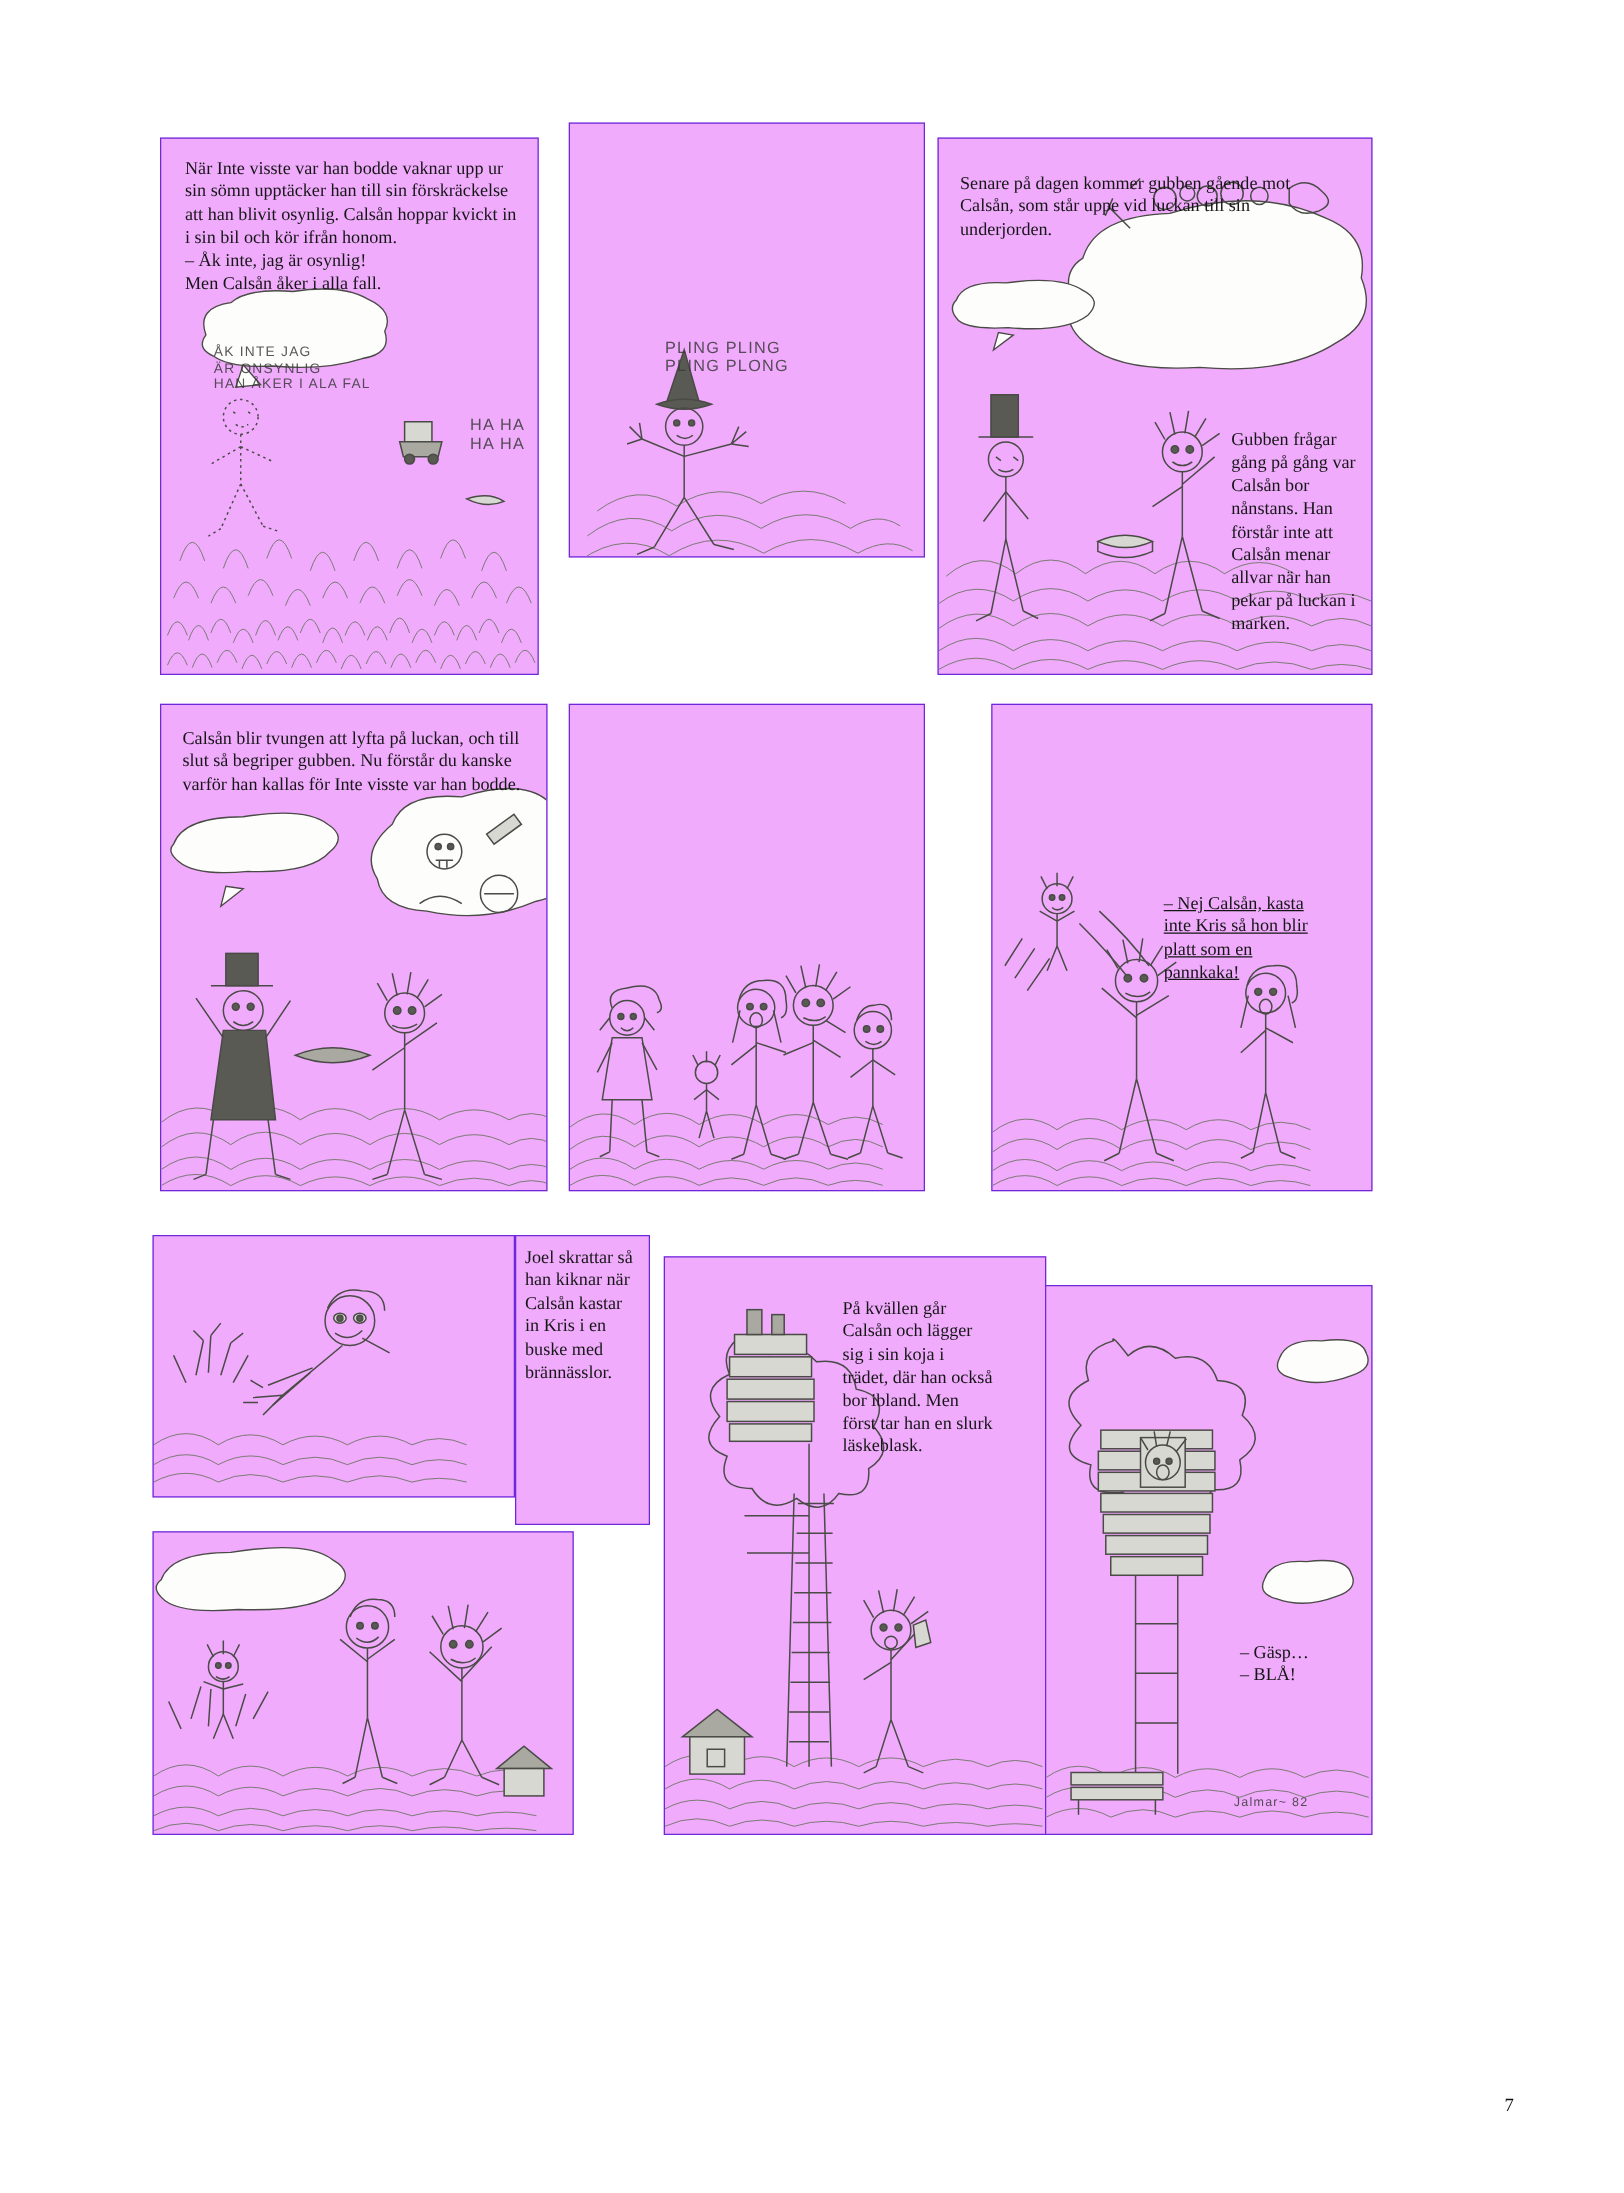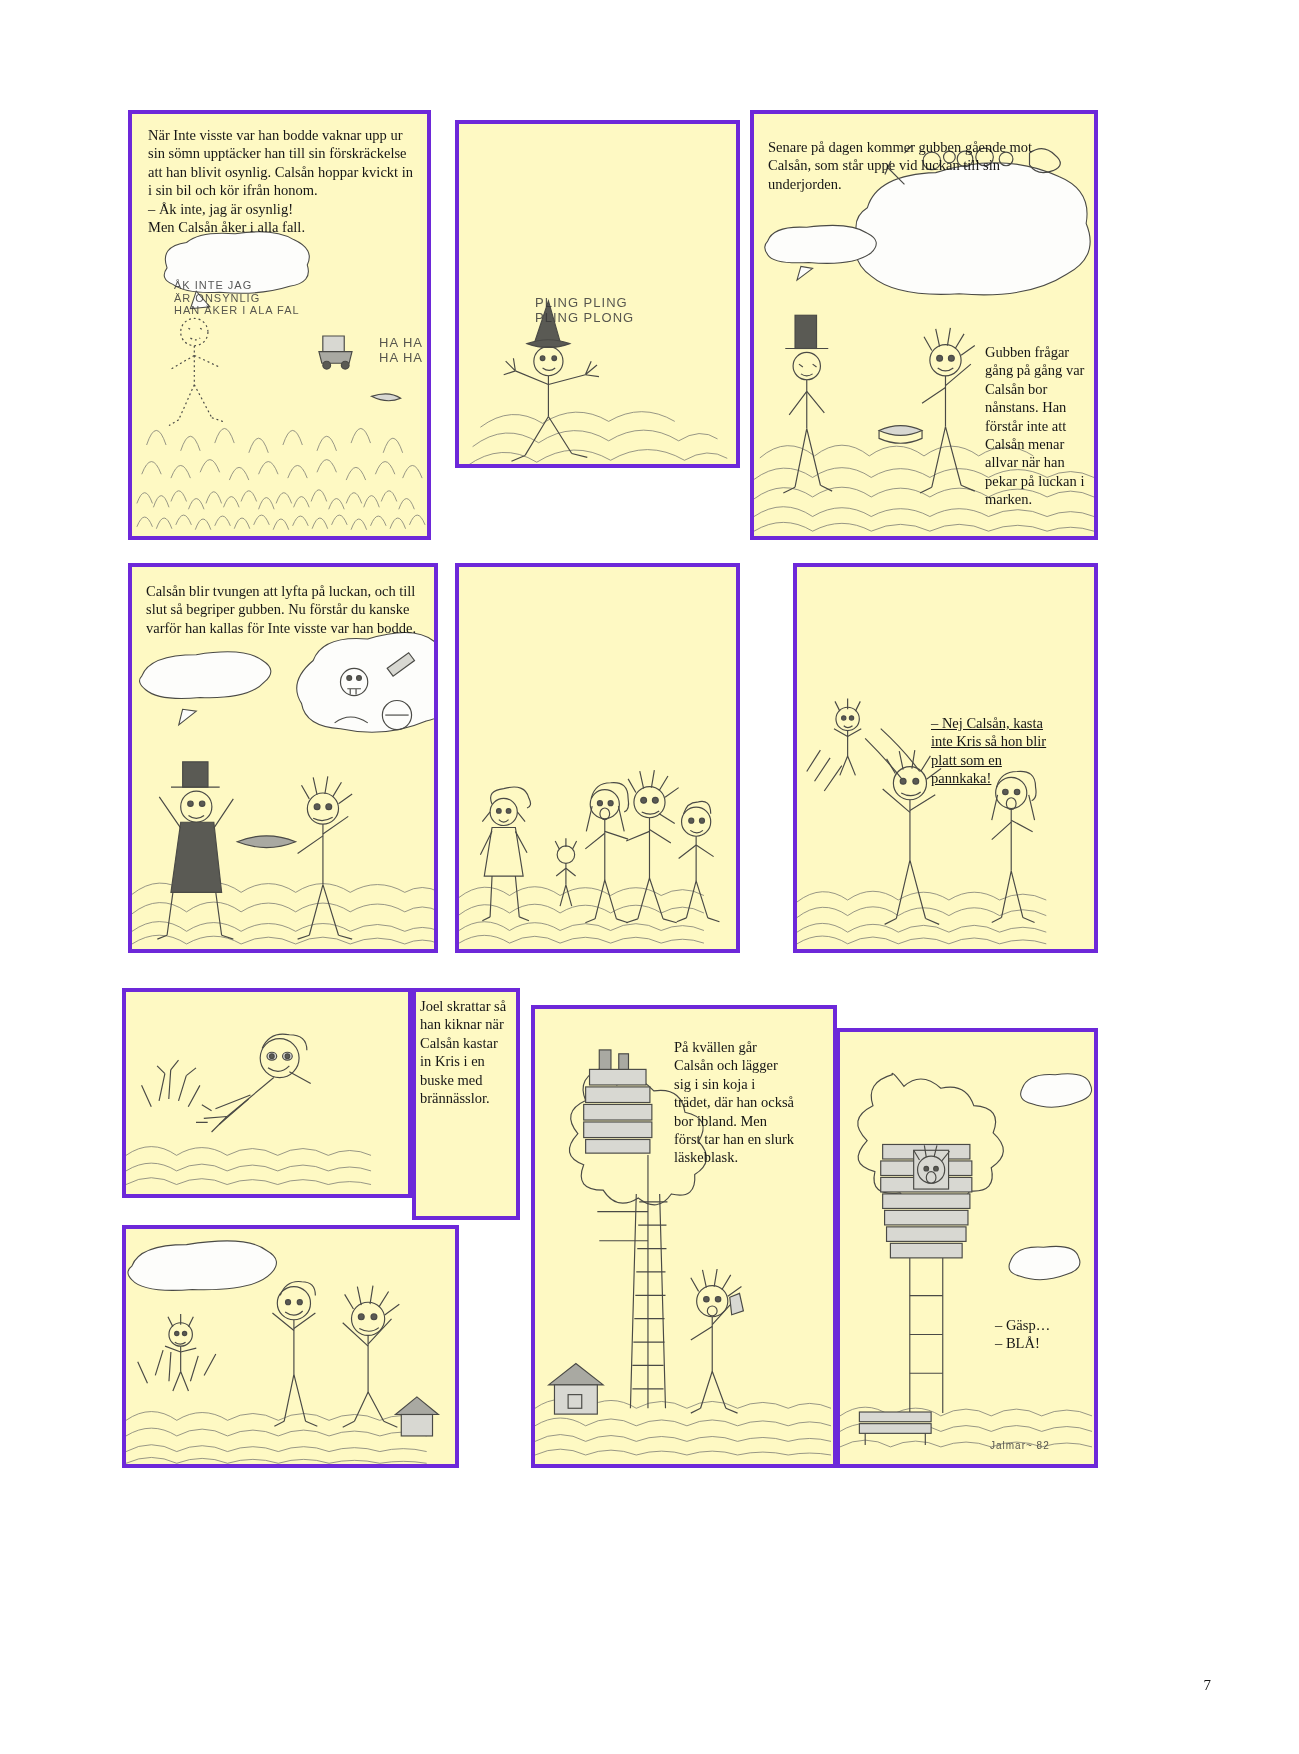--- a/index.html
+++ b/index.html
@@ -14,22 +14,22 @@
     font-family: "Liberation Serif", serif;
     color: #1a1a1a;
     overflow: hidden;
   }
   .page {
     position: absolute;
     inset: 0;
   }
   .panel {
     position: absolute;
-    border: 4px solid #6d28d9;
-    background: #fef9c3;
+    border: 1px solid #6d28d9;
+    background: #f0abfc;
     box-sizing: border-box;
     overflow: hidden;
   }
   .panel-art {
     position: absolute;
     inset: 0;
     pointer-events: none;
   }
   .caption {
     position: absolute;
@@ -114,21 +114,21 @@
     <div class="hand sm" style="left:42px; top:165px; width:160px;">ÅK INTE JAG
 ÄR ONSYNLIG
 HAN ÅKER I ALA FAL</div>
     <div class="hand md" style="left:247px; top:222px; width:64px;">HA HA
 HA HA</div>
   </div>
   <div class="caption" style="left:148px; top:126px; width:272px;">När Inte visste var han bodde vaknar upp ur sin sömn upptäcker han till sin förskräckelse att han blivit osynlig. Calsån hoppar kvickt in i sin bil och kör ifrån honom.
 – Åk inte, jag är osynlig!
 Men Calsån åker i alla fall.</div>
 
-  <div class="panel" style="left:455px; top:120px; width:285px; height:348px;">
+  <div class="panel" style="left:455px; top:98px; width:285px; height:348px;">
     <svg class="panel-art" viewBox="0 0 285 430">
       <g class="grass">
         <path d="M0 372 q40 -24 80 -2 q40 -22 80 -2 q40 -20 80 0 q30 -16 48 -2"></path>
         <path d="M0 392 q40 -24 80 -2 q40 -22 80 -2 q40 -20 80 0 q30 -16 48 -2"></path>
         <path d="M0 410 q40 -22 80 0 q40 -20 80 0 q40 -18 80 2 q30 -14 48 0"></path>
         <path d="M0 425 q40 -20 80 0 q40 -18 80 0 q40 -16 80 2 q30 -12 48 0"></path>
         <path d="M8 352 q36 -26 72 -4 q38 -24 76 -2 q38 -22 76 0 q24 -14 44 -2"></path>
         <path d="M14 332 q34 -26 68 -4 q36 -24 72 -2 q36 -22 72 0 q22 -14 40 -2"></path>
         <path d="M22 312 q32 -24 64 -4 q34 -22 68 -2 q34 -20 68 0"></path>
       </g>

